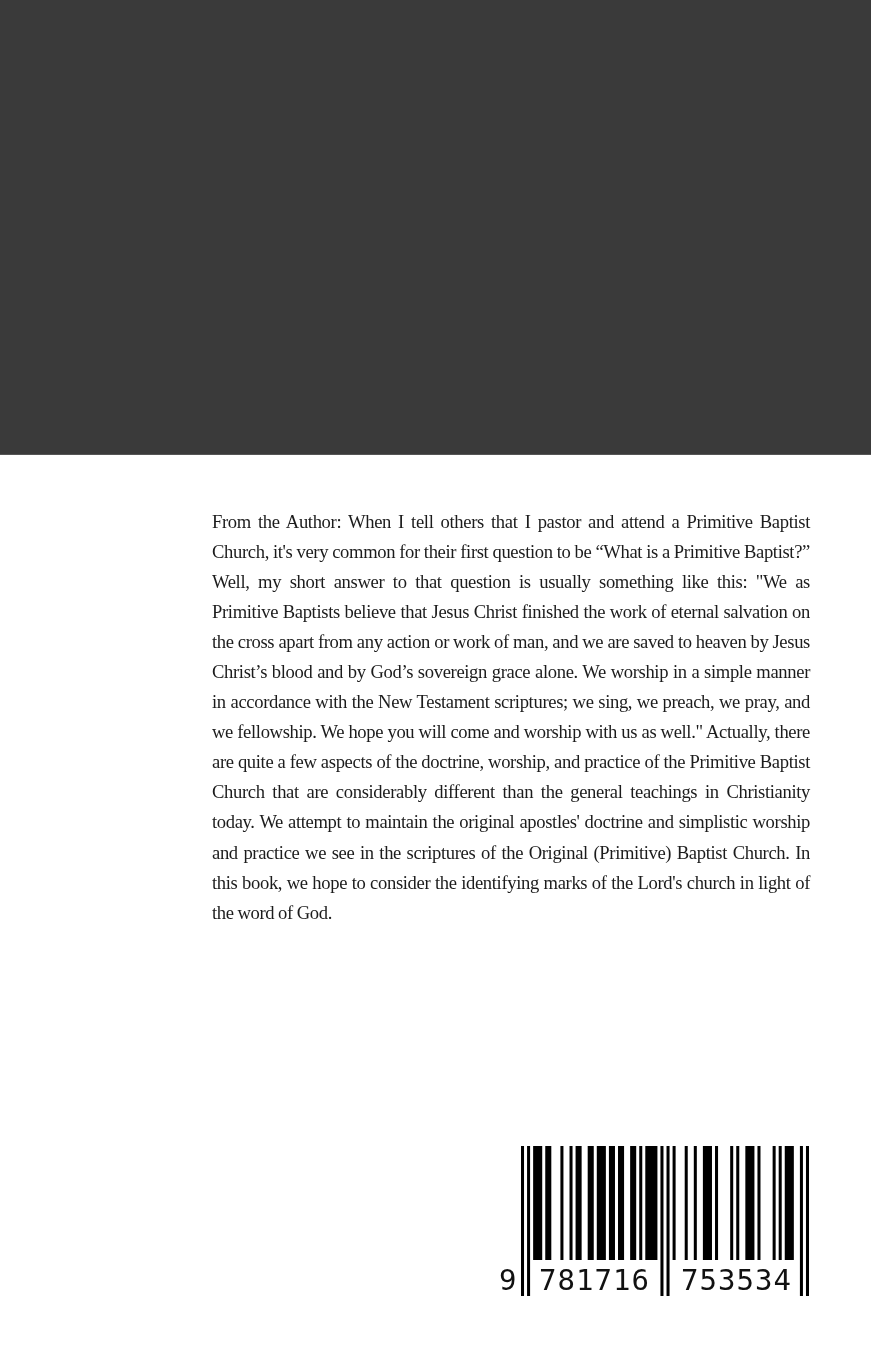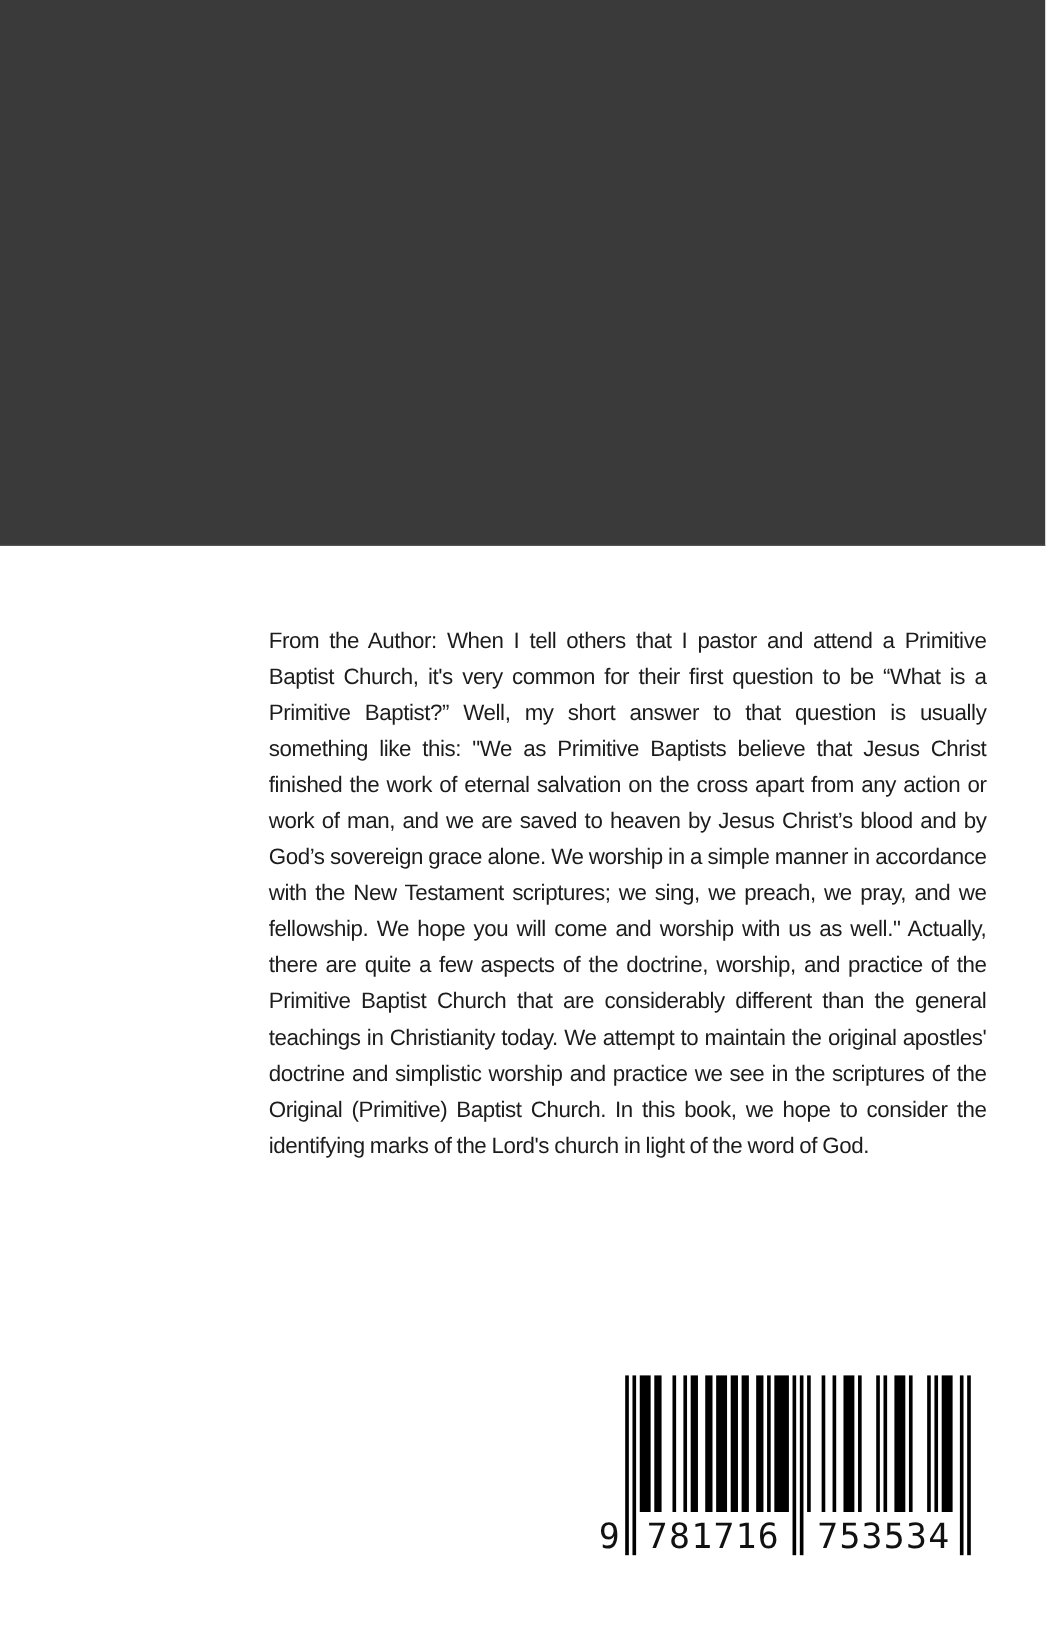--- a/index.html
+++ b/index.html
@@ -17,22 +17,22 @@
       width: 871px;
       height: 454px;
       background: #3a3a3a;
       border-bottom: 1px solid #555555;
     }
     .blurb {
       position: absolute;
       left: 212px;
       top: 507px;
       width: 598px;
-      margin: 12px;
-      font-family: Liberation Sans, sans-serif;
+      margin: 0;
+      font-family: Liberation Serif, serif;
       font-size: 18.6px;
       line-height: 30.05px;
       color: #1c1c1c;
       text-align: justify;
       letter-spacing: -0.35px;
       word-spacing: -0.5px;
       font-weight: normal;
     }
     .barcode {
       position: absolute;

